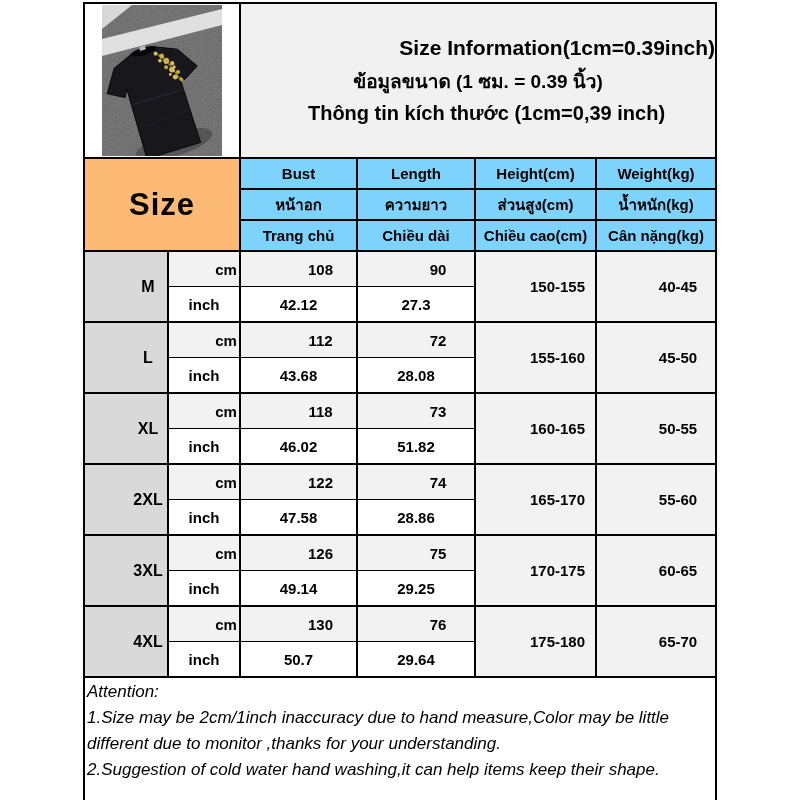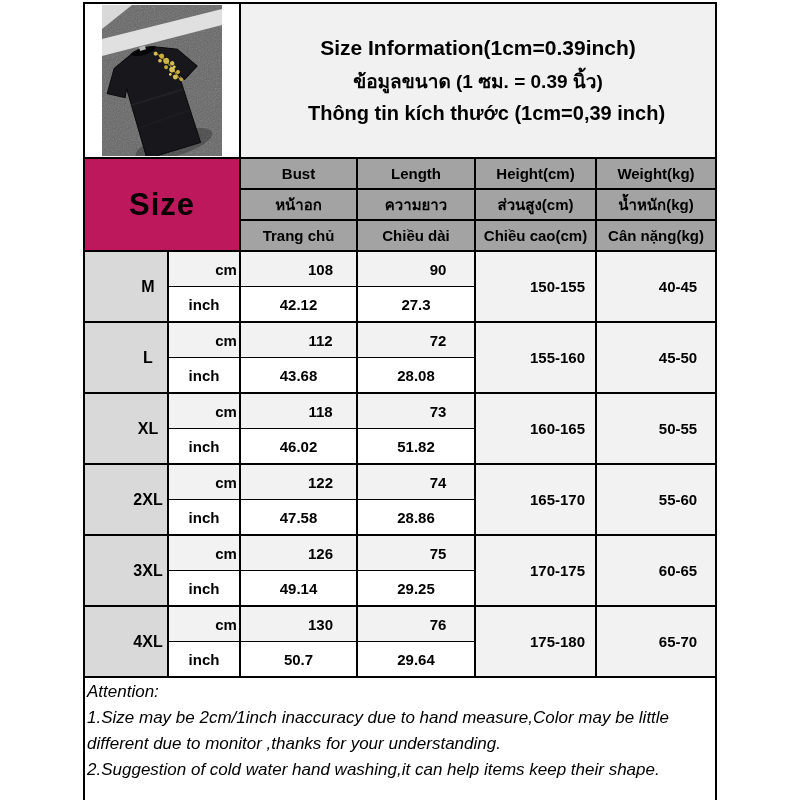--- a/index.html
+++ b/index.html
@@ -10,26 +10,26 @@
   .sheet { position:absolute; left:83px; top:2px; }
   table.size-table { border-collapse:collapse; table-layout:fixed; }
   .size-table td, .size-table th {
     border:2px solid #000; padding:0; text-align:center; vertical-align:middle;
     overflow:hidden; white-space:nowrap;
   }
   
   .photo-cell { background:#ffffff; height:153px; }
   .photo-cell svg { display:block; margin:0 auto; }
   .title-cell { background:#f1f1f1; }
-  .title-en { font-size:21px; font-weight:bold; margin:4px 0; }
+  .title-en { font-size:21px; font-weight:bold; margin:4px 0;text-align:right; }
   .title-th { font-size:19px; font-weight:bold; margin:6px 0; }
   .title-vi { font-size:20px; font-weight:bold; margin:4px 0;padding-left:17px; }
   
-  .size-big { background:#be185d; font-size:31px; font-weight:bold; letter-spacing:1px;margin-left:26px; }
-  th.col-h { background:#a3a3a3; font-size:15px; font-weight:bold; height:29px;text-align:center; }
+  .size-big { background:#fdba74; font-size:31px; font-weight:bold; letter-spacing:1px;margin-left:26px; }
+  th.col-h { background:#7dd3fc; font-size:15px; font-weight:bold; height:29px;text-align:center; }
   
   tr.cm-row > td { height:34px; border-bottom-width:1px;padding-left:44px; }
   tr.inch-row > td { height:34px; border-top-width:1px; }
   td.size-name { background:#d9d9d9; font-weight:bold; font-size:16px; border-bottom-width:2px !important; }
   td.unit-cm   { background:#f2f2f2; font-weight:bold; font-size:15px; }
   td.unit-inch { background:#ffffff; font-weight:bold; font-size:15px;border-radius:17px; }
   td.val-cm    { background:#f2f2f2; font-weight:bold; font-size:15px; }
   td.val-inch  { background:#ffffff; font-weight:bold; font-size:15px; }
   td.range     { background:#f2f2f2; font-weight:bold; font-size:15px; border-bottom-width:2px !important; }
   

